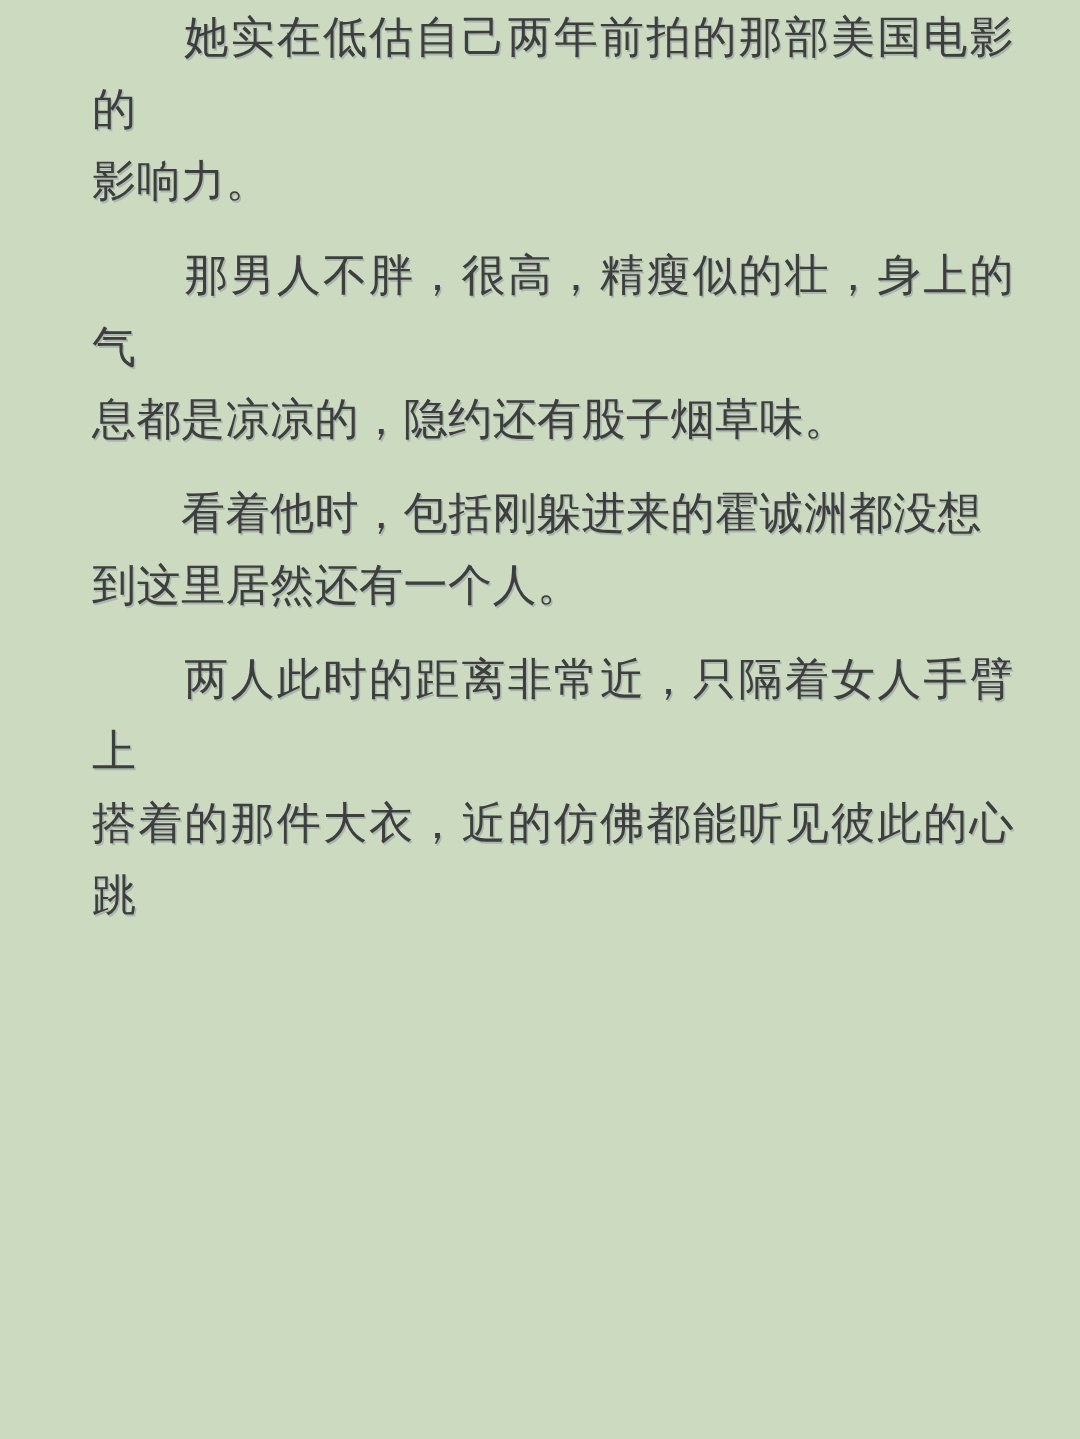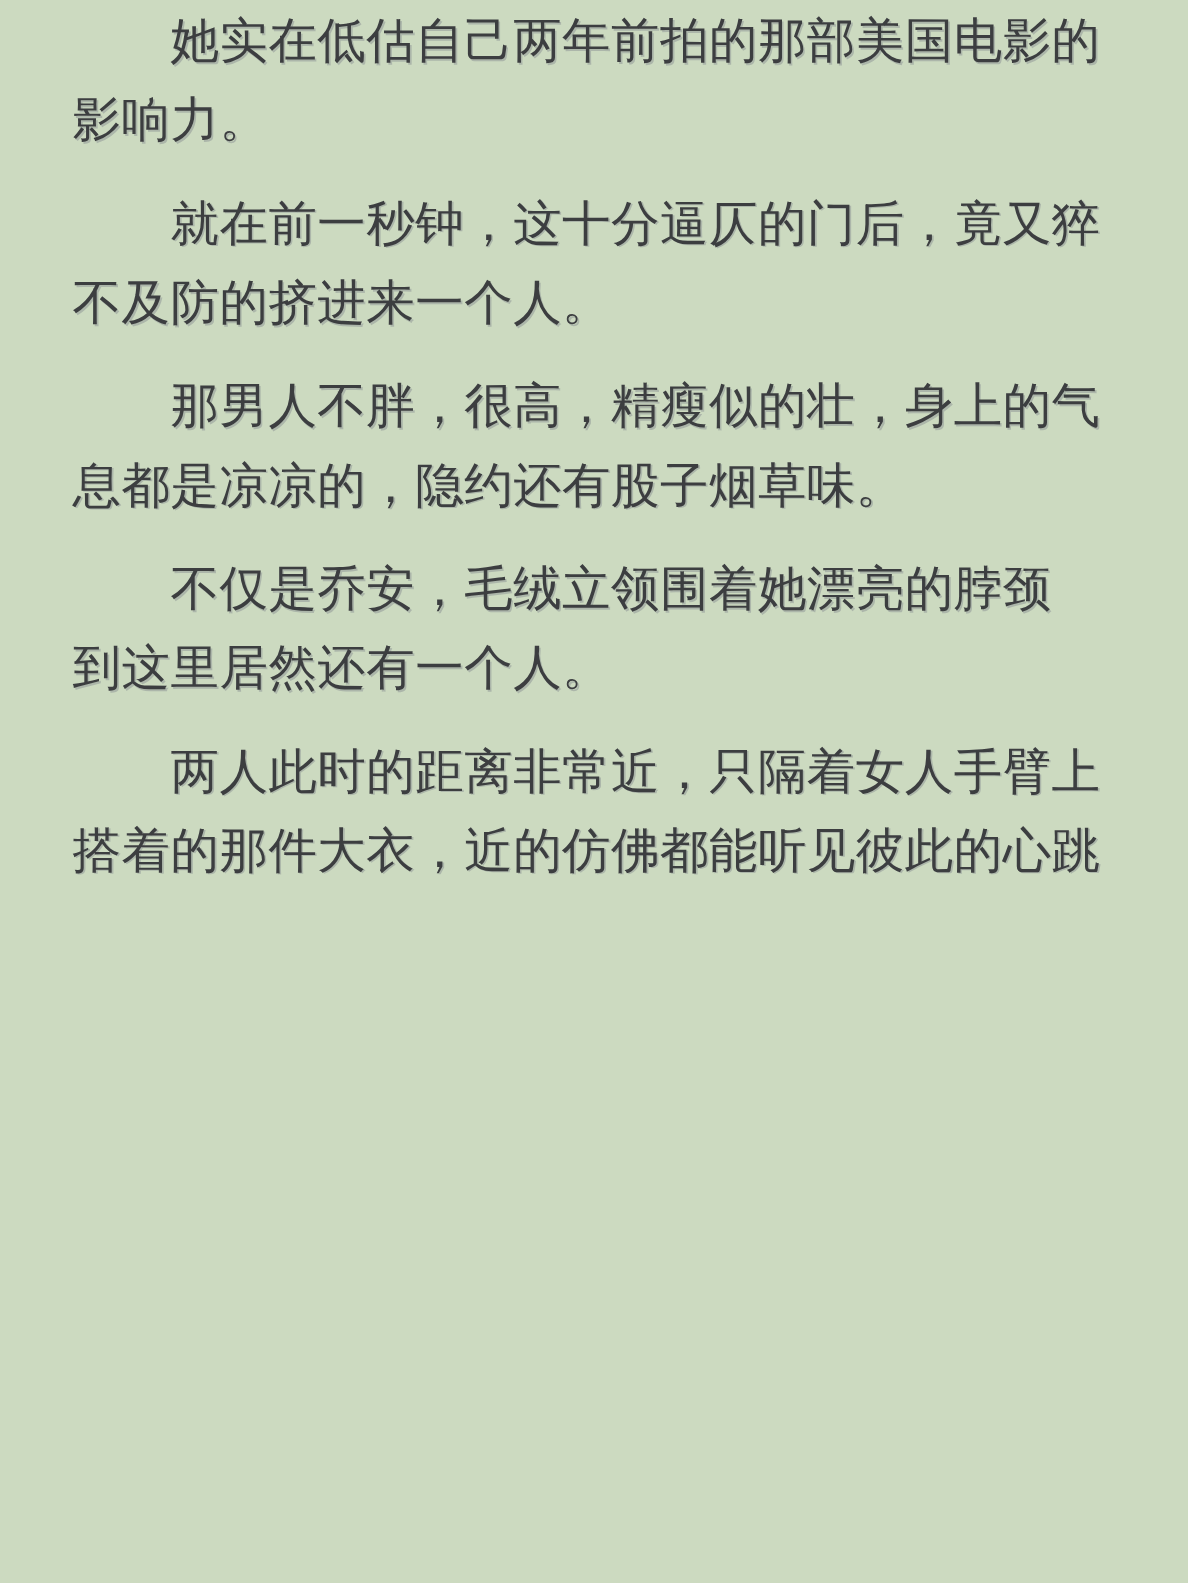--- a/index.html
+++ b/index.html
@@ -14,42 +14,40 @@
     width: 1080px;
     height: 1439px;
     overflow: hidden;
     background: var(--background-color);
   }
   .page {
     box-sizing: border-box;
     width: 1080px;
     height: 1360px;
     overflow: hidden;
-    padding: 2px 66px 0 66px;
+    padding: 2px 66px 0 92px;
     background: var(--background-color);
     color: var(--text-color);
     font-family: "Liberation Serif", "DejaVu Serif", serif;
     font-size: 44px;
     line-height: 72px;
     letter-spacing: 0.5px;
   }
   .para {
     margin: 0 0 22px 0;
     white-space: pre-line;      
     text-align: justify;
     text-shadow: 1.5px 1.5px 0.5px rgba(75, 75, 105, 0.25); 
   }
 </style>
 </head>
 <body>
 
 <div class="page">
   <p class="para">　　她实在低估自己两年前拍的那部美国电影的
 影响力。</p>
-  <p class="para">　　就在前一秒钟，这十分逼仄的门后，竟又猝
-不及防的挤进来一个人。</p>
   <p class="para">　　那男人不胖，很高，精瘦似的壮，身上的气
 息都是凉凉的，隐约还有股子烟草味。</p>
-  <p class="para">　　不仅是乔安，毛绒立领围着她漂亮的脖颈
+  <p class="para">　　看着他时，包括刚躲进来的霍诚洲都没想
 到这里居然还有一个人。</p>
   <p class="para">　　两人此时的距离非常近，只隔着女人手臂上
 搭着的那件大衣，近的仿佛都能听见彼此的心跳</p>
 </div>
 
 </body></html>

